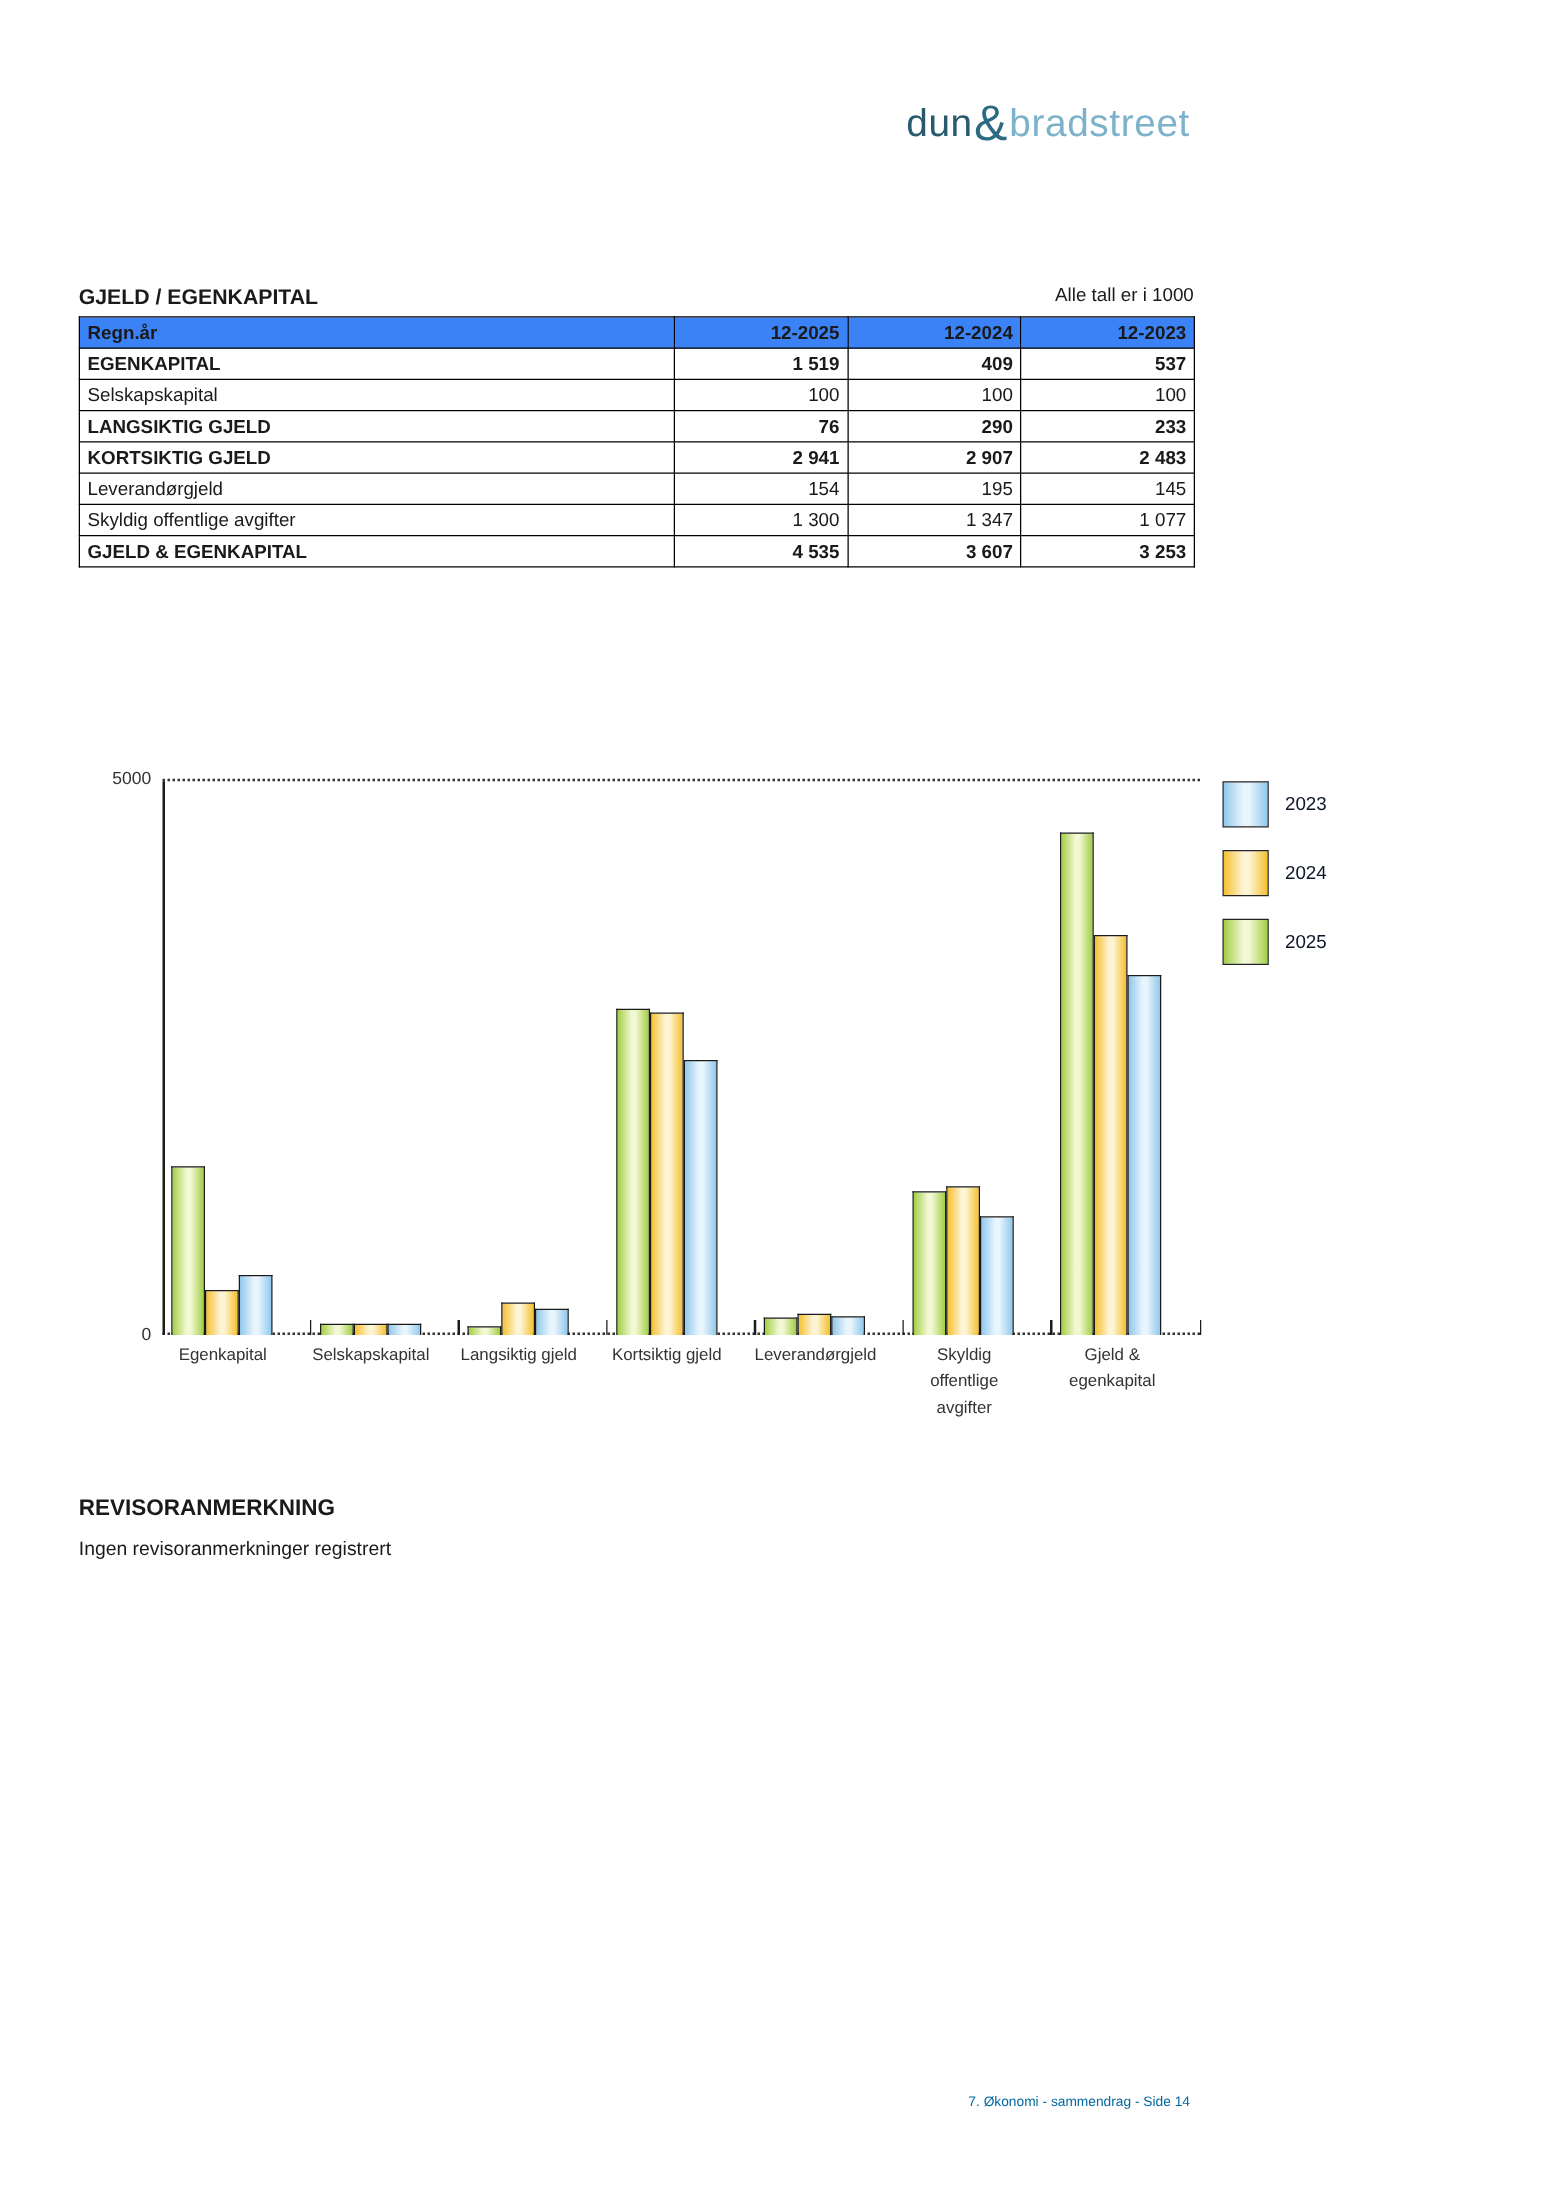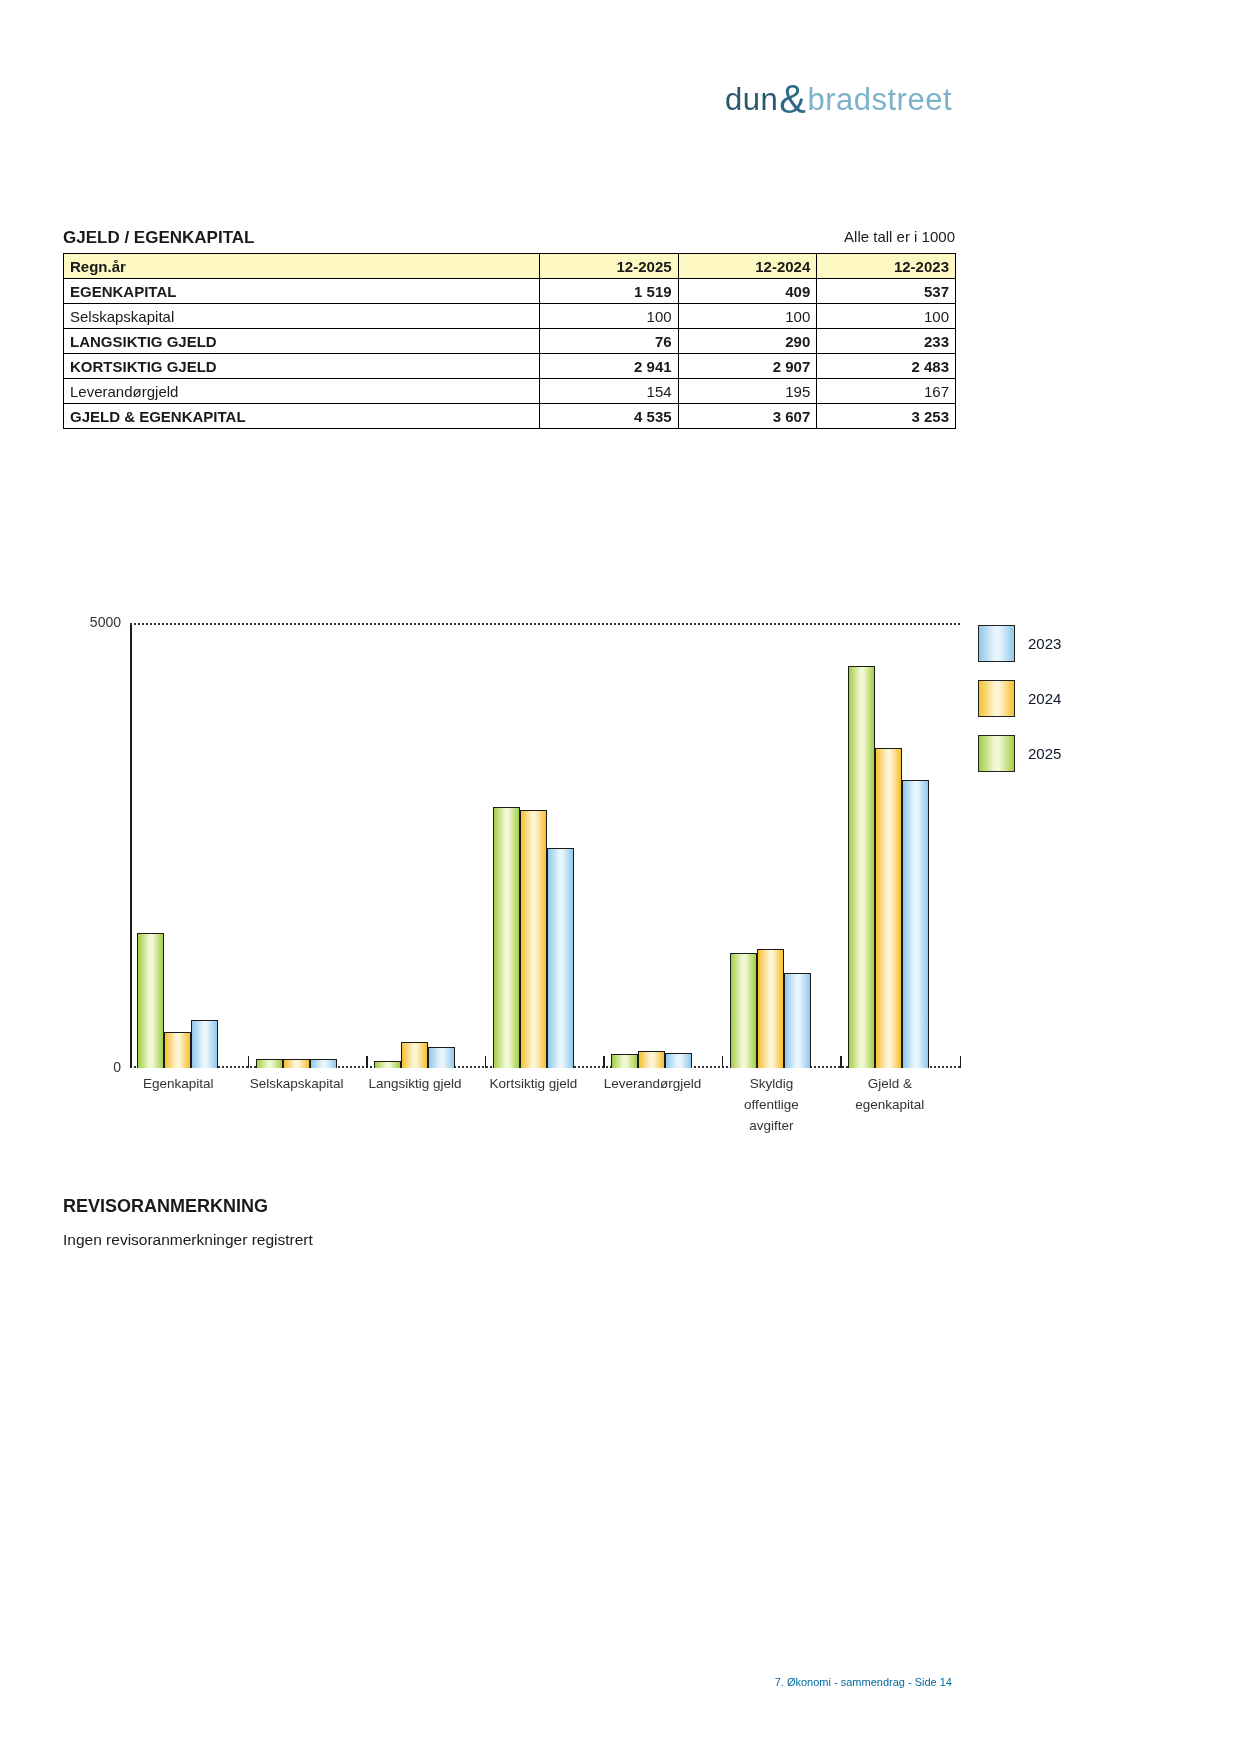--- a/index.html
+++ b/index.html
@@ -14,21 +14,21 @@
   .logo .brad { font-size:31px; color:#7db2ca; }
 
   
   .section-head { position:absolute; left:63px; top:228px; width:892px; display:flex; justify-content:space-between; }
   .section-title { font-size:17px; font-weight:bold; }
   .unit-note { font-size:15px; }
 
   
   table.fin { position:absolute; left:63px; top:253px; width:893px; border-collapse:collapse; font-size:15px; }
   table.fin th, table.fin td { border:1.5px solid #000; height:25px; padding:1px 6px; vertical-align:middle; }
-  table.fin th { background:#fef9c3; font-weight:bold; text-align:right; }
+  table.fin th { background:#3b82f6; font-weight:bold; text-align:right; }
   table.fin th.lbl { text-align:left; }
   table.fin td { text-align:right; background:#fff; }
   table.fin td.lbl { text-align:left; }
   table.fin tr.bold td { font-weight:bold; }
   table.fin col.c0 { width:477px; }
   table.fin col.cv { width:139px; }
 
   
   .chart { position:absolute; left:63px; top:555px; width:1120px; height:560px; }
   .ytick { position:absolute; left:0; width:58px; text-align:right; font-size:14px; color:#333; }
@@ -110,21 +110,27 @@
         <tr class="bold">
           <td class="lbl">KORTSIKTIG GJELD</td>
           <td>2 941</td>
           <td>2 907</td>
           <td>2 483</td>
         </tr>
         <tr>
           <td class="lbl">Leverandørgjeld</td>
           <td>154</td>
           <td>195</td>
-          <td>167</td>
+          <td>145</td>
+        </tr>
+        <tr>
+          <td class="lbl">Skyldig offentlige avgifter</td>
+          <td>1 300</td>
+          <td>1 347</td>
+          <td>1 077</td>
         </tr>
         <tr class="bold">
           <td class="lbl">GJELD &amp; EGENKAPITAL</td>
           <td>4 535</td>
           <td>3 607</td>
           <td>3 253</td>
         </tr>
       </tbody>
   </table>
 

